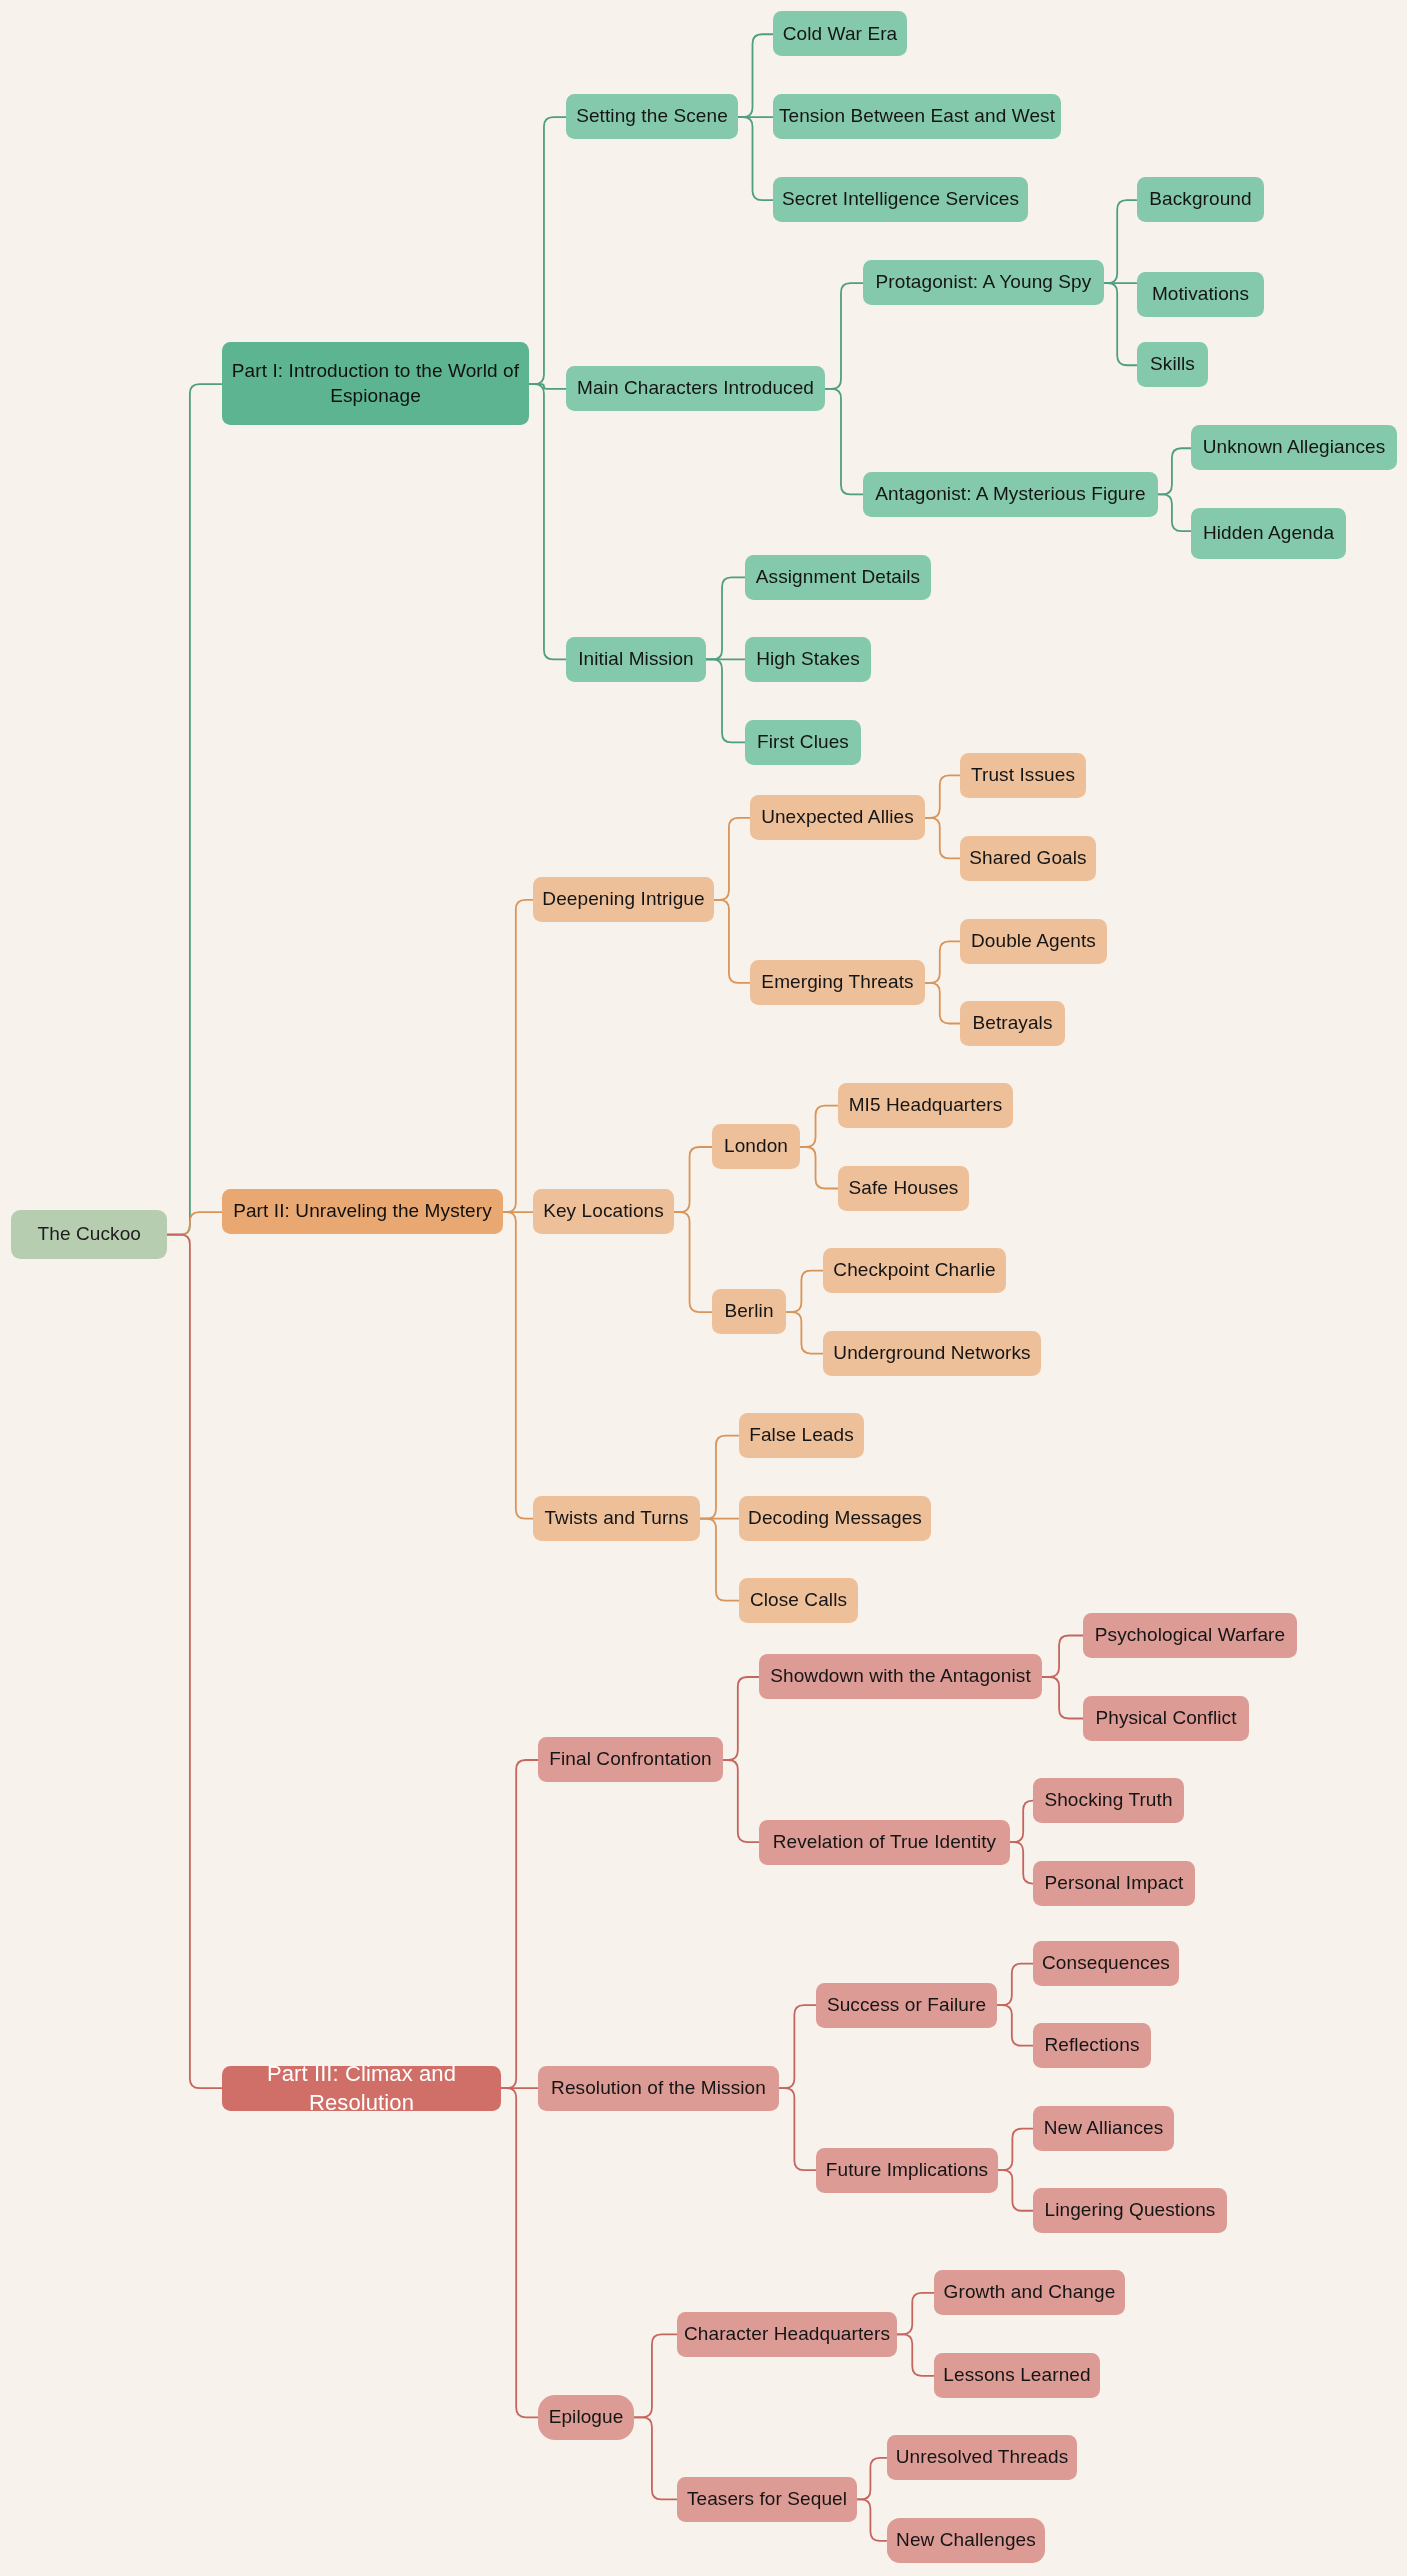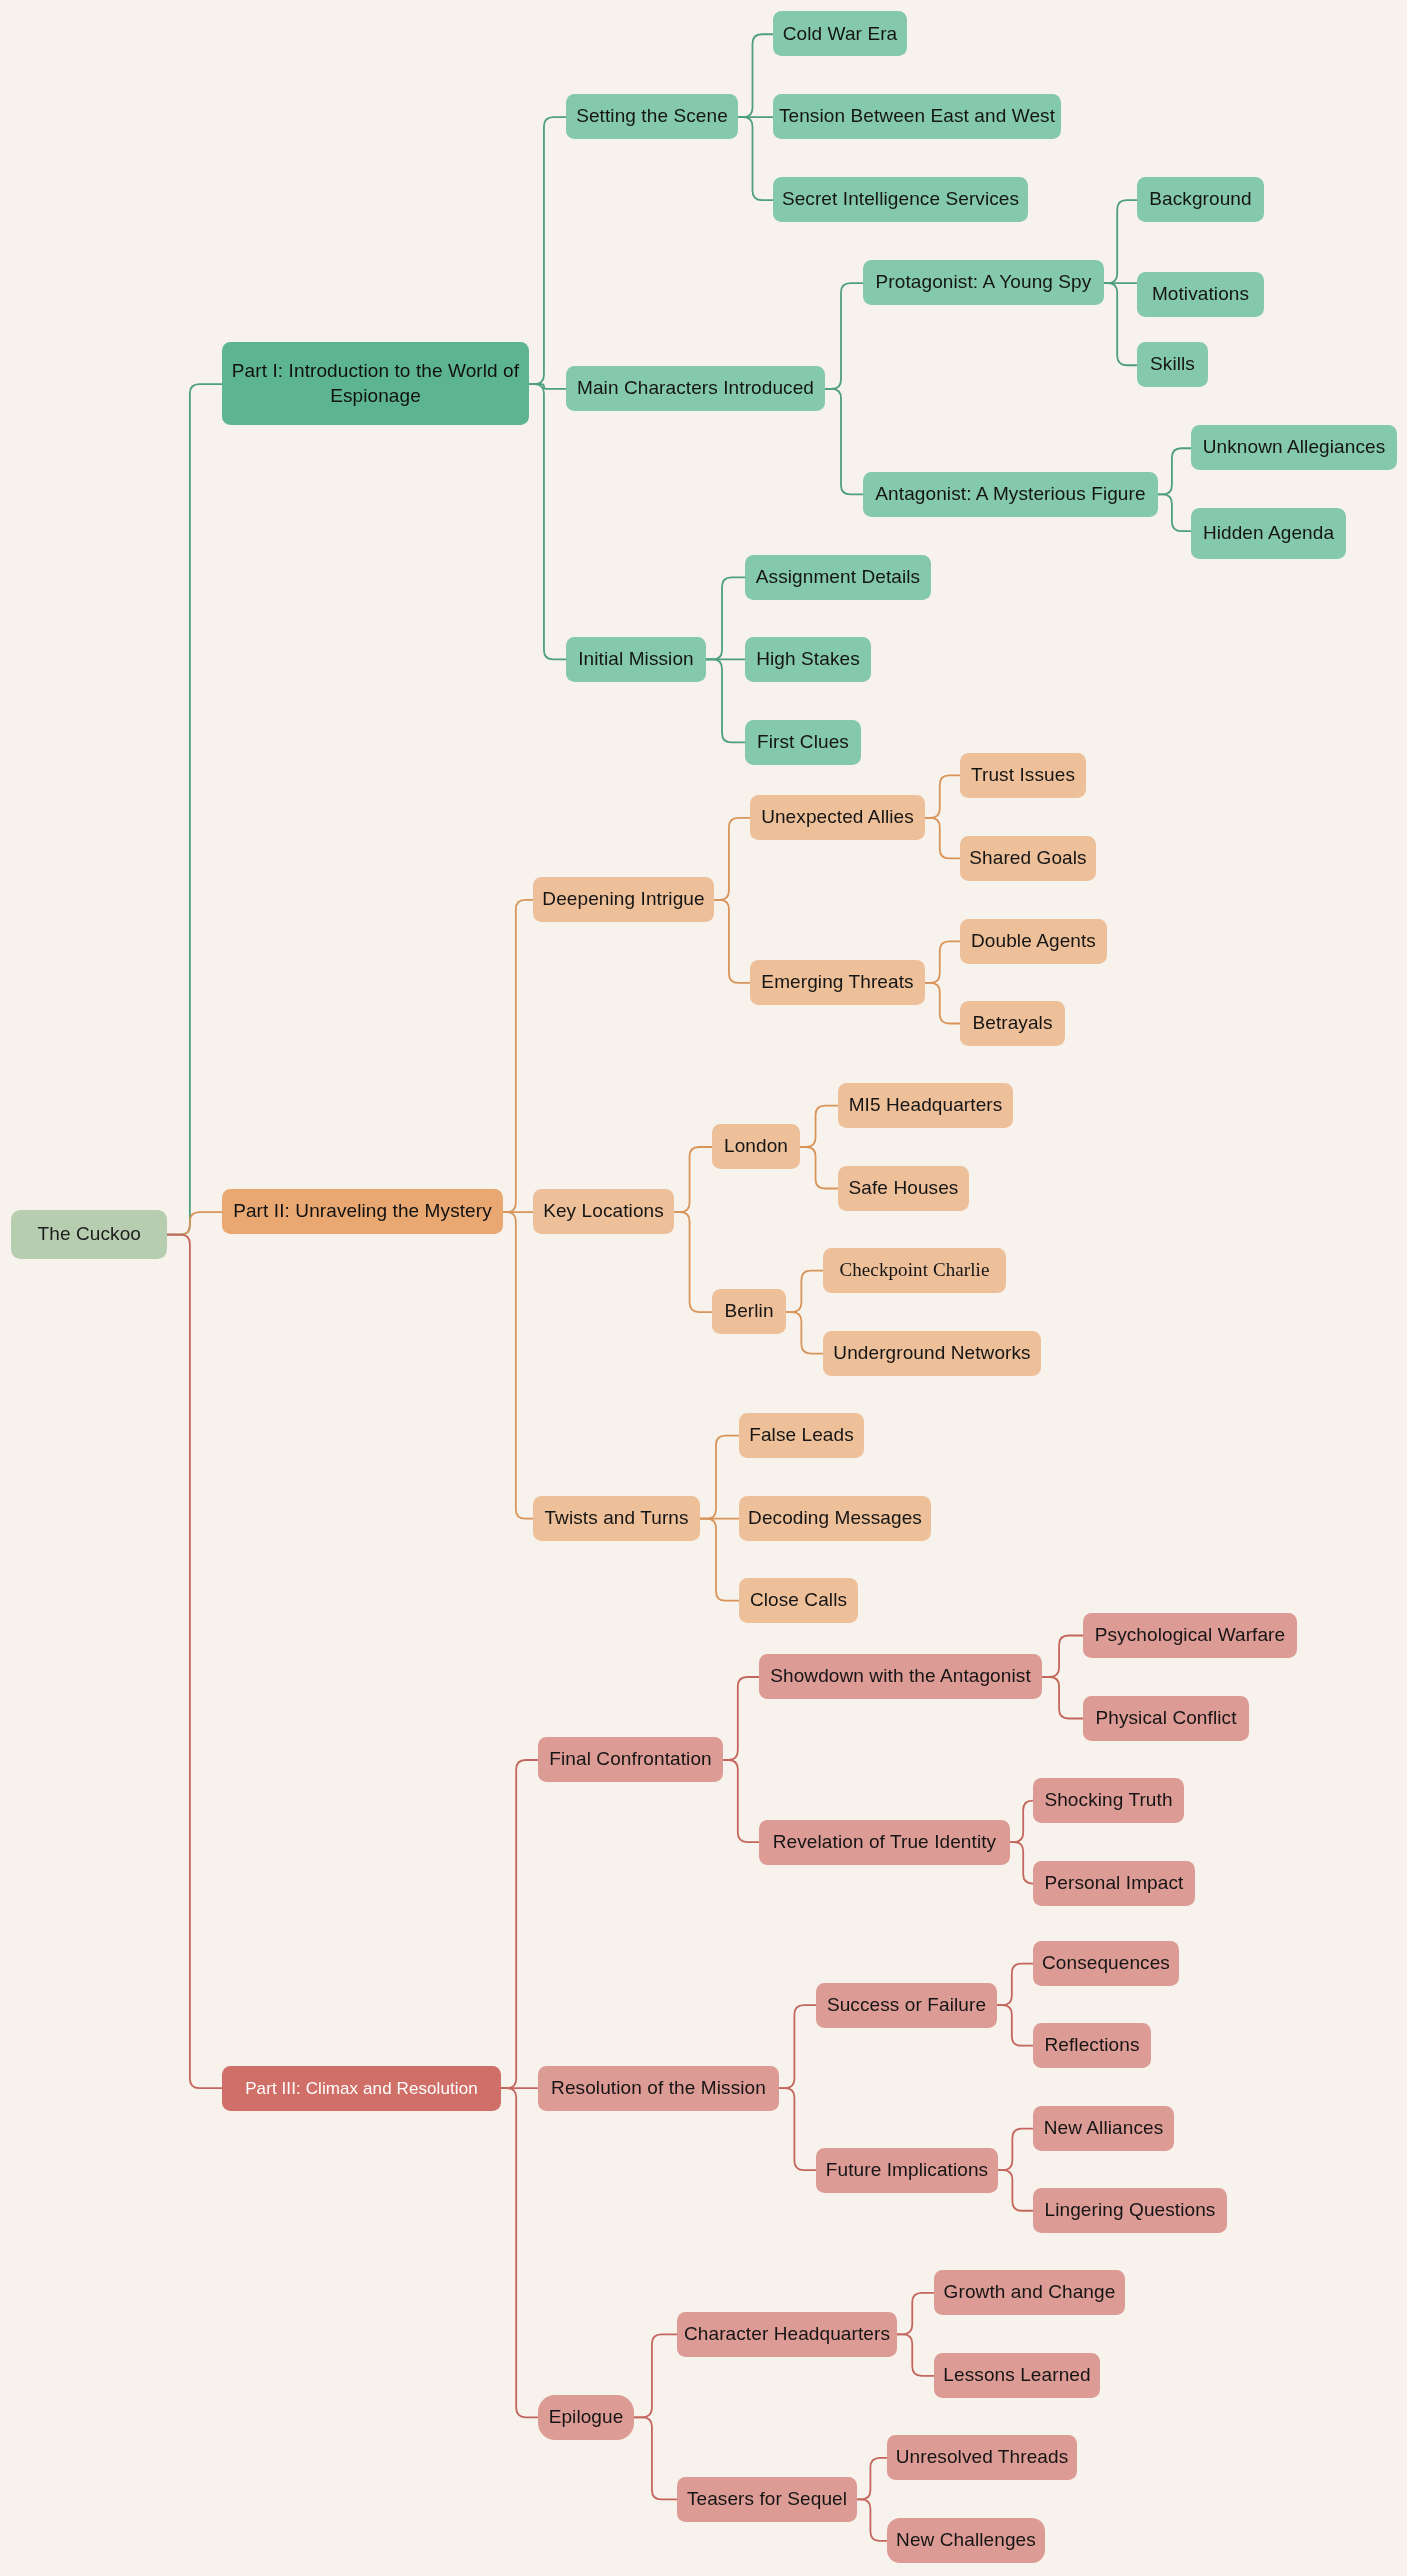--- a/index.html
+++ b/index.html
@@ -36,21 +36,21 @@
     letter-spacing: 0.1px;
   }
   .lvl-root {
     background: #b6cdb0;
     color: #1d1d1d;
     font-size: 19px;
     border-radius: 9.4px;
   }
   .lvl1-green { background: #5cb491; color: #111111; font-size: 19px; }
   .lvl1-orange { background: #e9a871; color: #111111; font-size: 19px; }
-  .lvl1-red    { background: #cf6f67; color: #ffffff; font-size: 17px; }
+  .lvl1-red    { background: #cf6f67; color: #ffffff; font-size: 22px; }
 
   .lvl2-green { background: #84c9ab; color: #151515; font-size: 19px; }
   .lvl2-orange { background: #eec09a; color: #151515; font-size: 19px; }
   .lvl2-red   { background: #dd9b95; color: #151515; font-size: 19px; }
 
   .lvl3-green { background: #84c9ab; color: #151515; font-size: 19px; }
   .lvl3-orange { background: #eec09a; color: #151515; font-size: 19px; }
   .lvl3-red   { background: #dd9b95; color: #151515; font-size: 19px; }
 </style>
 </head>
@@ -402,21 +402,21 @@
       <div class="node lvl3-orange" style="left: 960px; top: 753px; width: 126px; height: 45px;">Trust Issues</div>
       <div class="node lvl3-orange" style="left: 960px; top: 836px; width: 136px; height: 45px;">Shared Goals</div>
       <div class="node lvl3-orange" style="left: 750px; top: 960px; width: 175px; height: 45px;">Emerging Threats</div>
       <div class="node lvl3-orange" style="left: 960px; top: 919px; width: 147px; height: 45px;">Double Agents</div>
       <div class="node lvl3-orange" style="left: 960px; top: 1001px; width: 105px; height: 45px;">Betrayals</div>
       <div class="node lvl2-orange" style="left: 533px; top: 1189px; width: 141px; height: 45px;">Key Locations</div>
       <div class="node lvl3-orange" style="left: 712px; top: 1124px; width: 88px; height: 45px;">London</div>
       <div class="node lvl3-orange" style="left: 838px; top: 1083px; width: 175px; height: 45px;">MI5 Headquarters</div>
       <div class="node lvl3-orange" style="left: 838px; top: 1166px; width: 131px; height: 45px;">Safe Houses</div>
       <div class="node lvl3-orange" style="left: 712px; top: 1289px; width: 74px; height: 45px;">Berlin</div>
-      <div class="node lvl3-orange" style="left: 823px; top: 1248px; width: 183px; height: 45px; font-family: Liberation Serif, serif;">Checkpoint Charlie</div>
+      <div class="node lvl3-orange" style="left: 823px; top: 1248px; width: 183px; height: 45px;">Checkpoint Charlie</div>
       <div class="node lvl3-orange" style="left: 823px; top: 1331px; width: 218px; height: 45px;">Underground Networks</div>
       <div class="node lvl2-orange" style="left: 533px; top: 1496px; width: 167px; height: 45px;">Twists and Turns</div>
       <div class="node lvl3-orange" style="left: 739px; top: 1413px; width: 125px; height: 45px;">False Leads</div>
       <div class="node lvl3-orange" style="left: 739px; top: 1496px; width: 192px; height: 45px;">Decoding Messages</div>
       <div class="node lvl3-orange" style="left: 739px; top: 1578px; width: 119px; height: 45px;">Close Calls</div>
       <div class="node lvl1-red" style="left: 222px; top: 2066px; width: 279px; height: 45px;">Part III: Climax and Resolution</div>
       <div class="node lvl2-red" style="left: 538px; top: 1737px; width: 185px; height: 45px;">Final Confrontation</div>
       <div class="node lvl3-red" style="left: 759px; top: 1654px; width: 283px; height: 45px;">Showdown with the Antagonist</div>
       <div class="node lvl3-red" style="left: 1083px; top: 1613px; width: 214px; height: 45px;">Psychological Warfare</div>
       <div class="node lvl3-red" style="left: 1083px; top: 1696px; width: 166px; height: 45px;">Physical Conflict</div>

